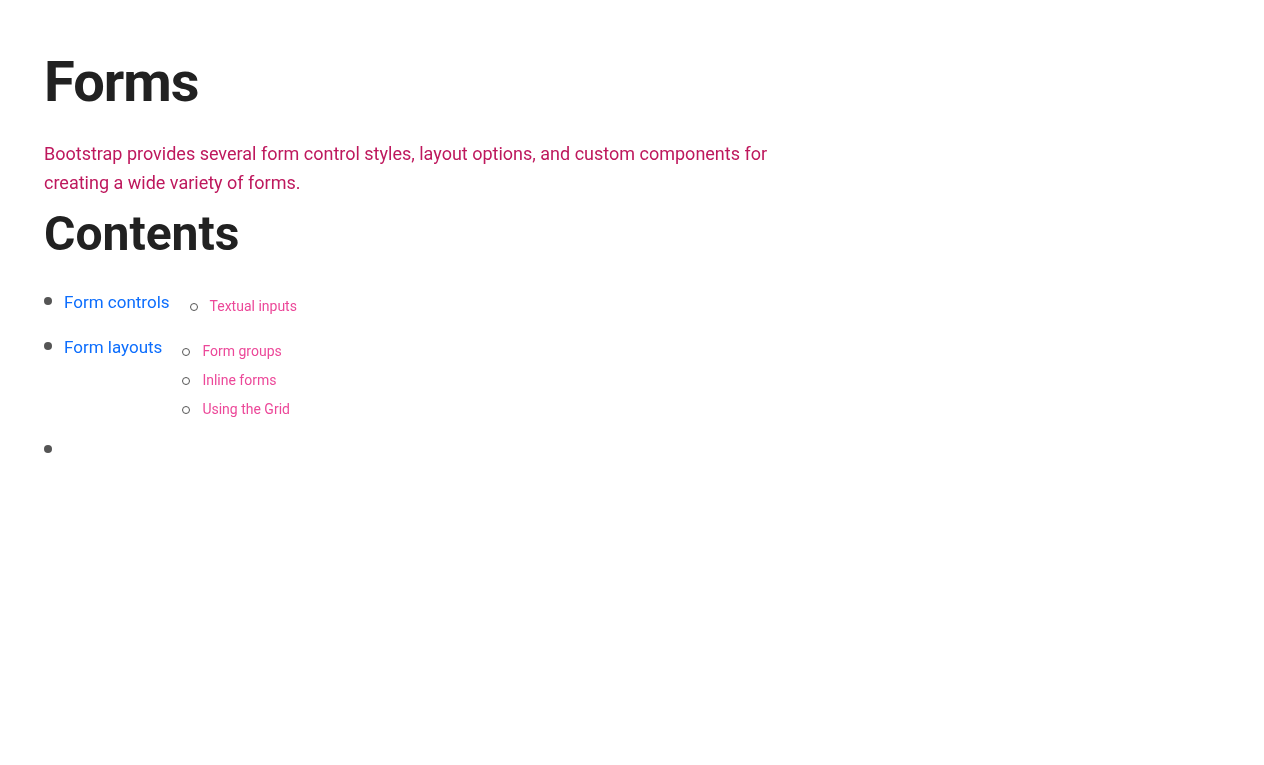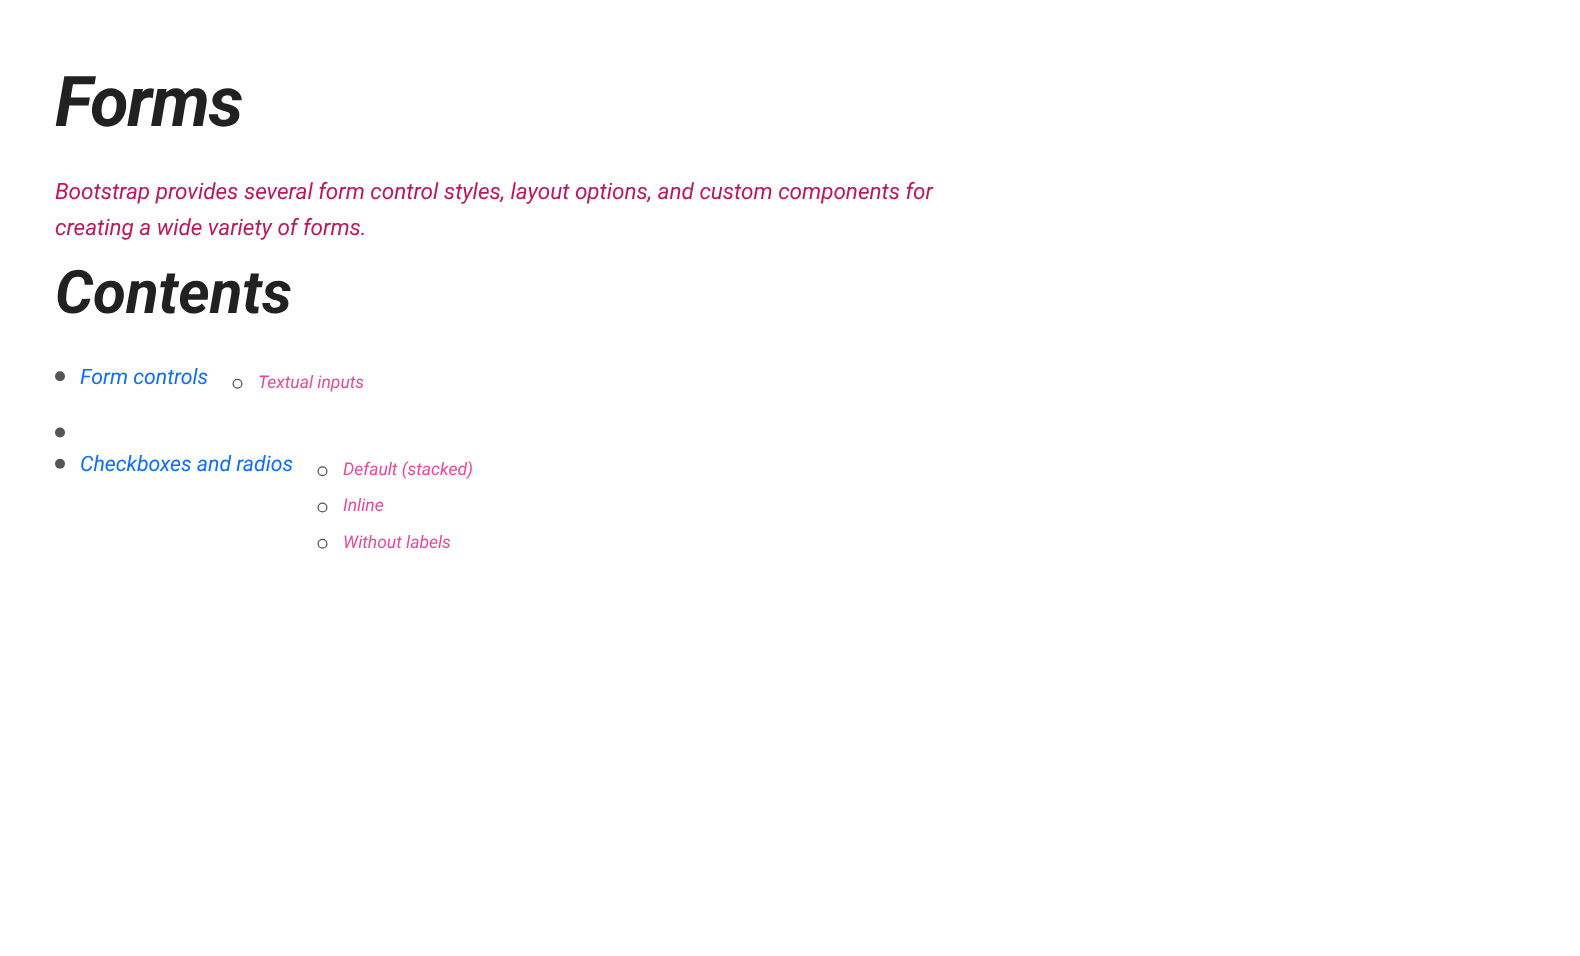--- a/index.html
+++ b/index.html
@@ -1,19 +1,18 @@
 <!DOCTYPE html>
 <html><head>
   <meta charset="utf-8">
   <style>
     * {
       box-sizing: border-box;
       margin: 0;
       padding: 0;
-      font-style: italic;
     }
 
     body {
       font-family: -apple-system, BlinkMacSystemFont, "Segoe UI", Roboto, "Helvetica Neue", Arial, sans-serif;
       background-color: #ffffff;
       color: #333333;
       padding: 40px 44px;
       font-size: 16px;
       line-height: 1.5;
     }
@@ -123,35 +122,35 @@
         <li>
           <span class="bullet-secondary"></span>
           <a href="#" class="toc-link-secondary">Textual inputs</a>
         </li>
       </ul>
     </div>
   </li>
 
   <li>
     <span class="bullet-primary"></span>
+    <div class="toc-item-wrapper">
+      <a href="#" class="toc-link-primary">Form layouts</a>
+      <ul class="toc-sub-list">
+        <li>
+          <span class="bullet-secondary"></span>
+          <a href="#" class="toc-link-secondary">Form groups</a>
+        </li>
+        <li>
+          <span class="bullet-secondary"></span>
+          <a href="#" class="toc-link-secondary">Inline forms</a>
+        </li>
+        <li>
+          <span class="bullet-secondary"></span>
+          <a href="#" class="toc-link-secondary">Using the Grid</a>
+        </li>
+      </ul>
+    </div>
   </li>
 
   <li>
     <span class="bullet-primary"></span>
-    <div class="toc-item-wrapper">
-      <a href="#" class="toc-link-primary">Checkboxes and radios</a>
-      <ul class="toc-sub-list">
-        <li>
-          <span class="bullet-secondary"></span>
-          <a href="#" class="toc-link-secondary">Default (stacked)</a>
-        </li>
-        <li>
-          <span class="bullet-secondary"></span>
-          <a href="#" class="toc-link-secondary">Inline</a>
-        </li>
-        <li>
-          <span class="bullet-secondary"></span>
-          <a href="#" class="toc-link-secondary">Without labels</a>
-        </li>
-      </ul>
-    </div>
   </li>
 </ul>
 
 </body></html>

